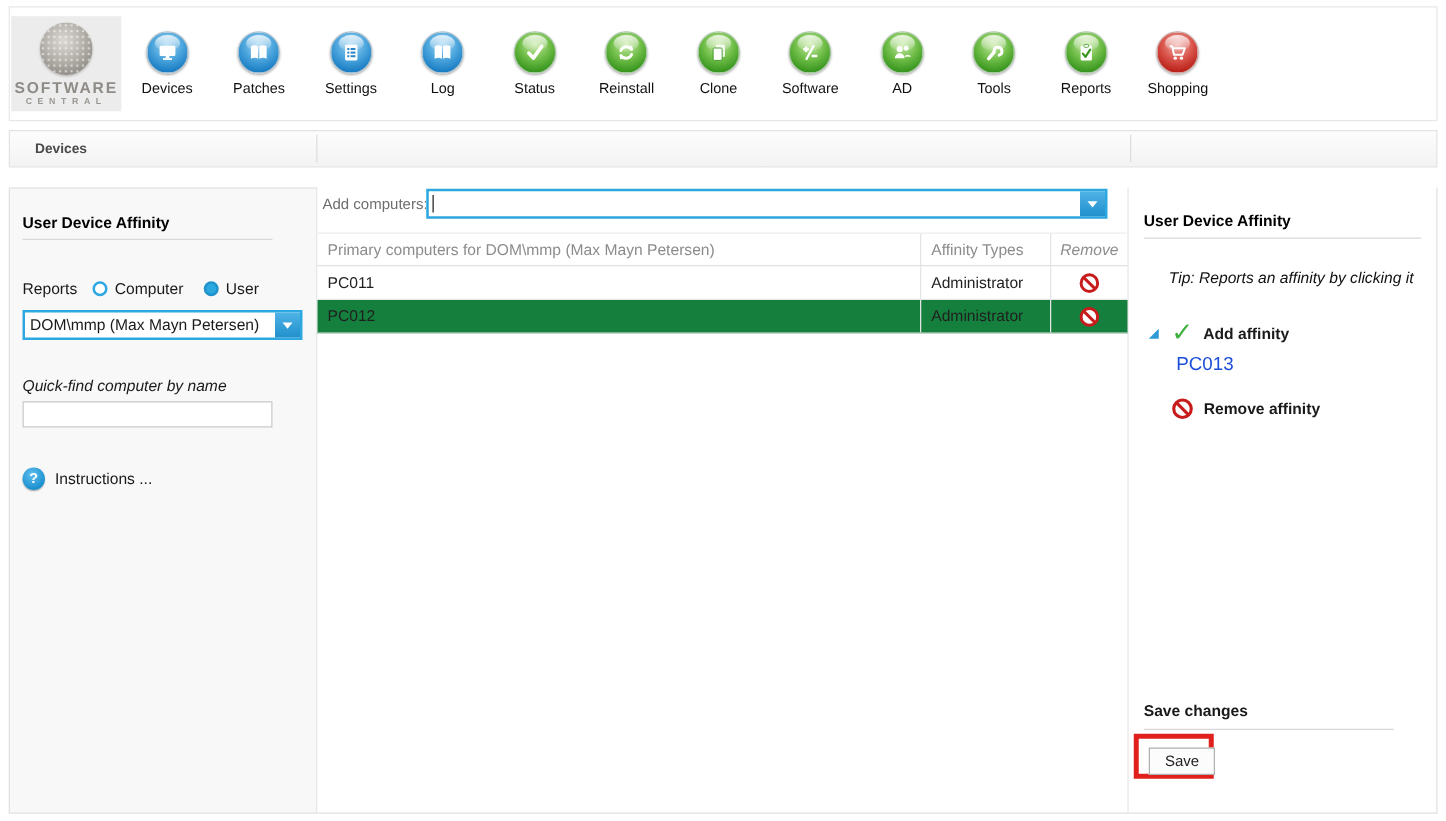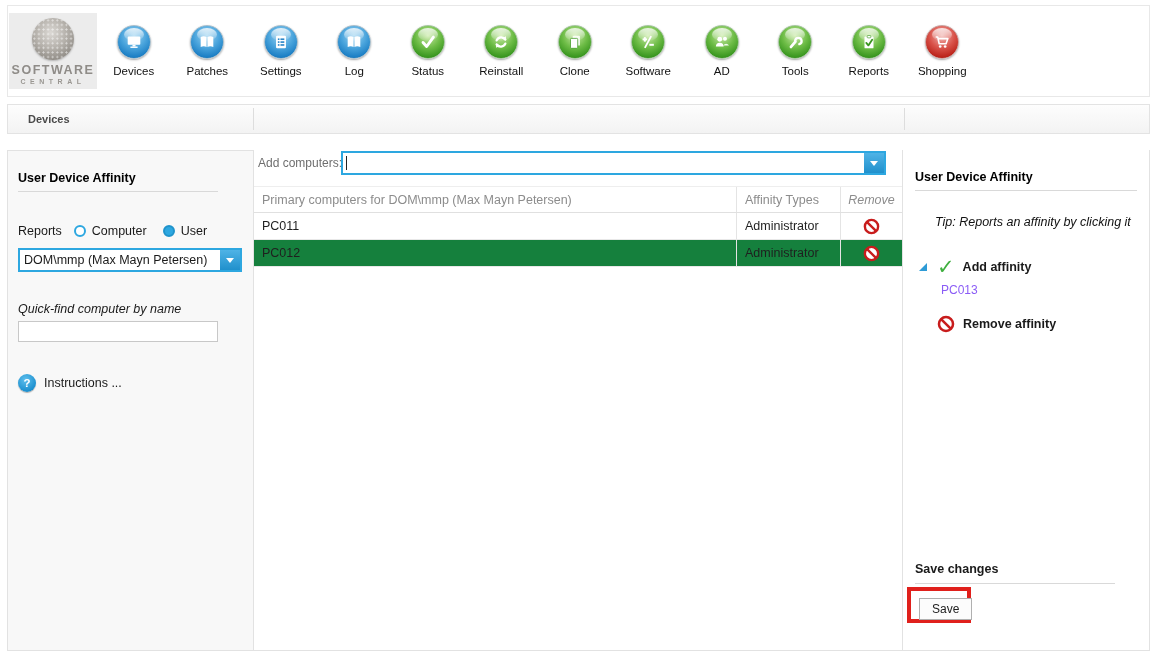--- a/index.html
+++ b/index.html
@@ -88,21 +88,21 @@
   .tbl-head .c-aff,.tbl-row .c-aff{border-left:1px solid #e4e4e4;height:100%;display:flex;align-items:center;}
   .tbl-head .c-rem,.tbl-row .c-rem{border-left:1px solid #e4e4e4;height:100%;align-items:center;}
   .noicon{cursor:pointer;display:flex;}
 
   
   .tip{margin:24px 8px 0 32px;font-size:12.5px;font-style:italic;color:#111;}
   .aff-row{margin:30px 0 0 16px;display:flex;align-items:center;}
   .expander{width:0;height:0;border-left:8px solid transparent;border-bottom:8px solid #2e9bd6;margin-right:10px;}
   .checkmark{color:#3faf3f;font-size:21px;font-weight:bold;margin-right:8px;line-height:16px;}
   .aff-label{font-size:12.5px;font-weight:bold;}
-  .pending{margin:8px 0 0 38px;font-size:12px;color:#8b5cf6;}
+  .pending{margin:8px 0 0 38px;font-size:15px;color:#1d4ed8;}
   .rem-row{margin:18px 0 0 34px;display:flex;align-items:center;}
   .rem-row .noicon{margin-right:8px;}
   .save-title{position:absolute;left:12px;top:412px;font-size:12.5px;font-weight:bold;}
   .save-rule{position:absolute;left:12px;top:433px;width:200px;border-top:1px solid #d9d9d9;}
   .highlight-rect{position:absolute;left:4px;top:437px;width:64px;height:36px;border:4px solid #e0201c;}
   .save-btn{position:absolute;left:16px;top:448px;padding:3px 12px;font-size:12px;color:#222;
     border:1px solid #b0b0b0;background:#fcfcfc;cursor:pointer;font-family:"Liberation Sans","DejaVu Sans",sans-serif;}
 </style>
 </head>
 <body>

